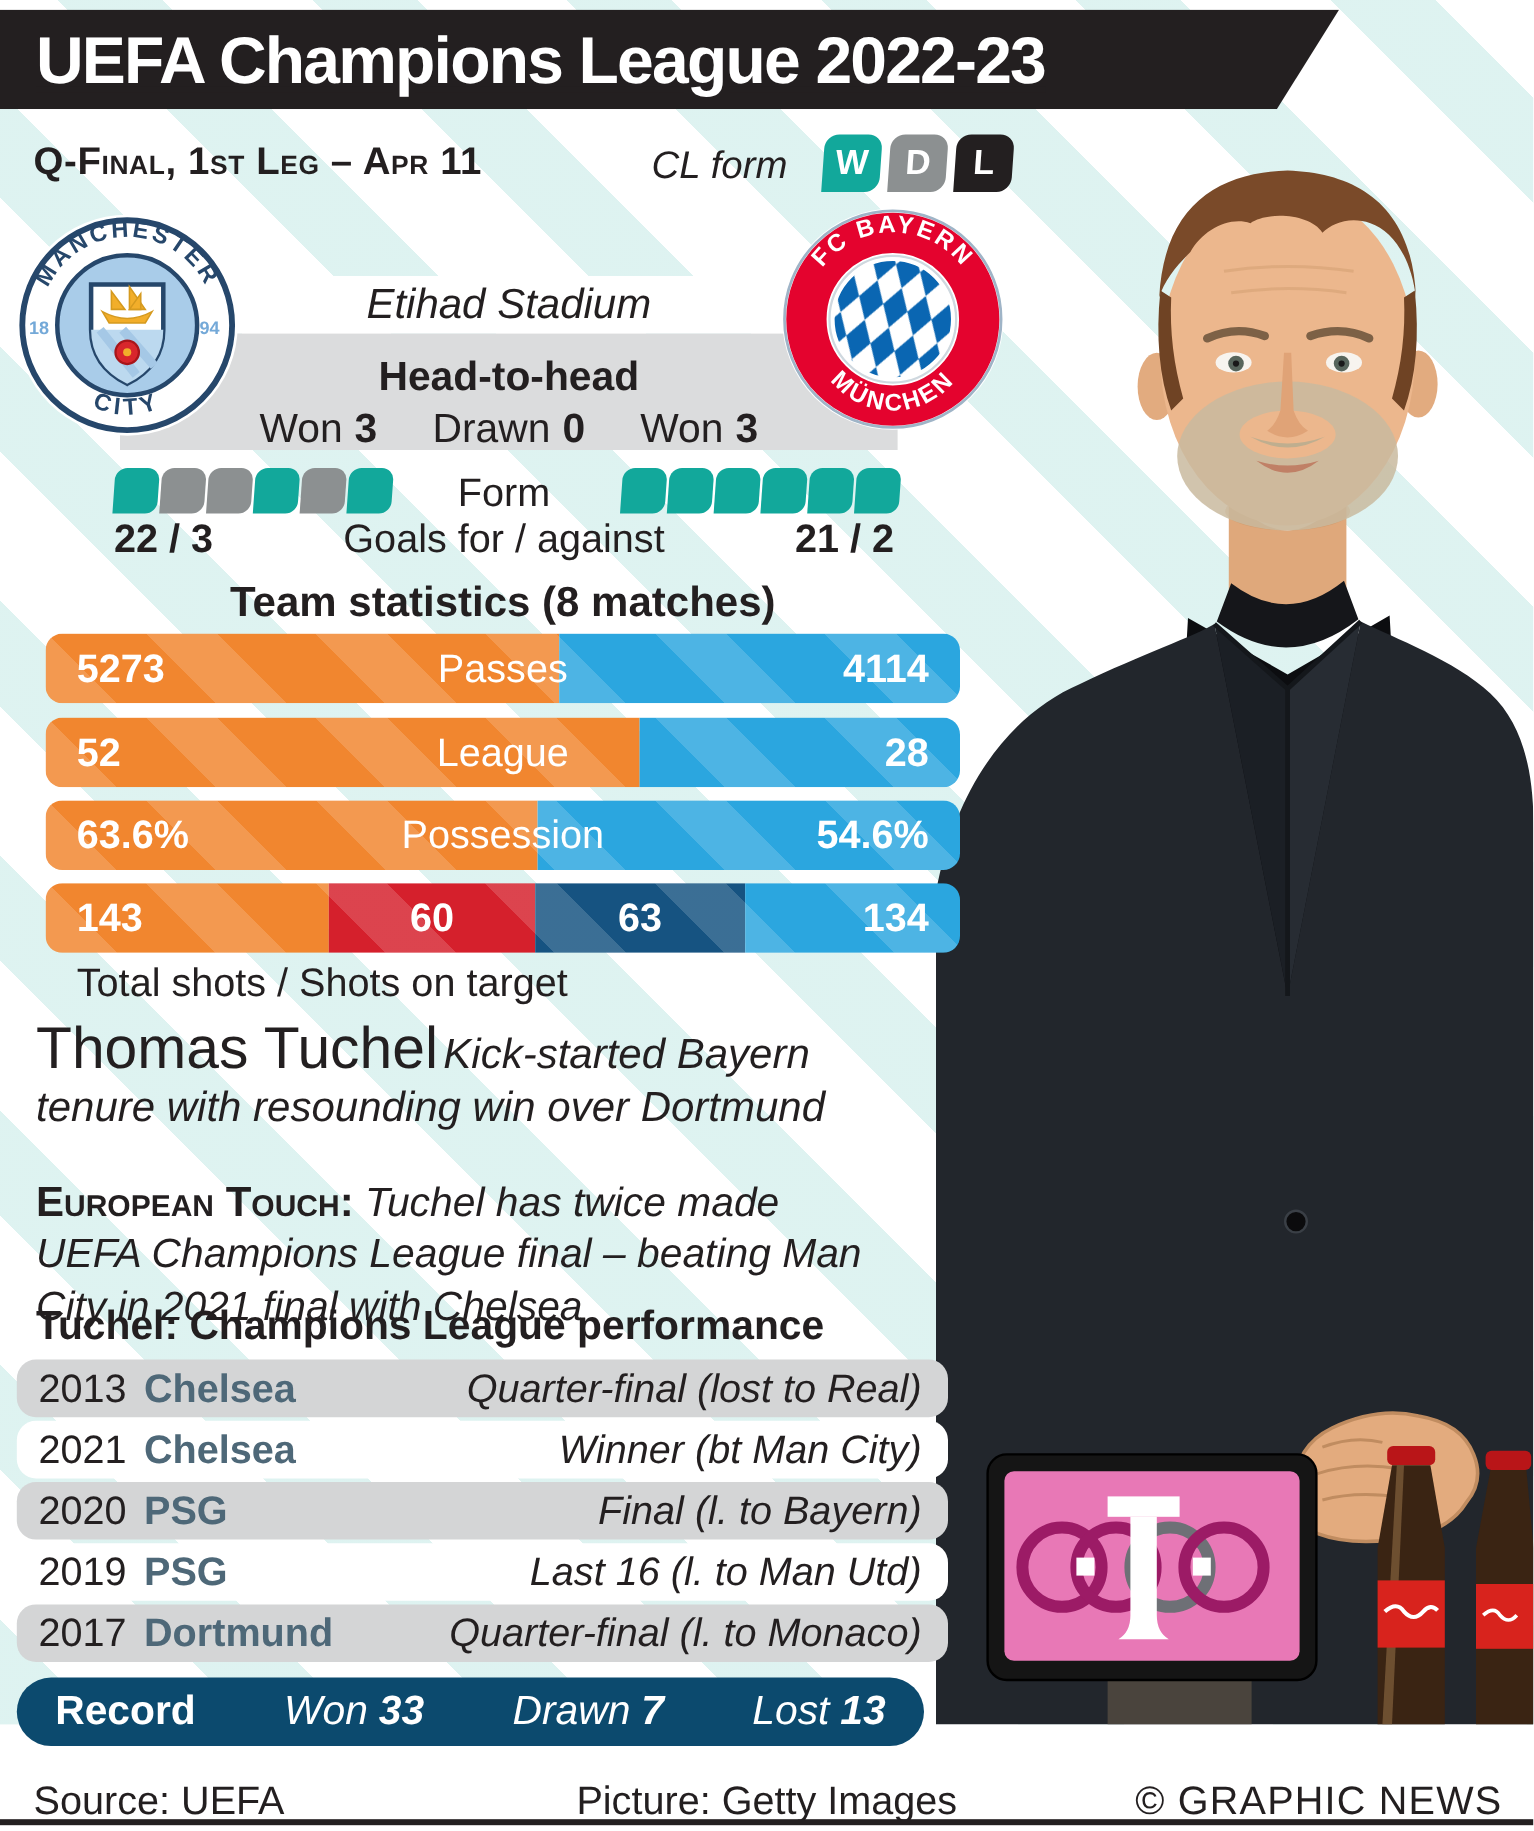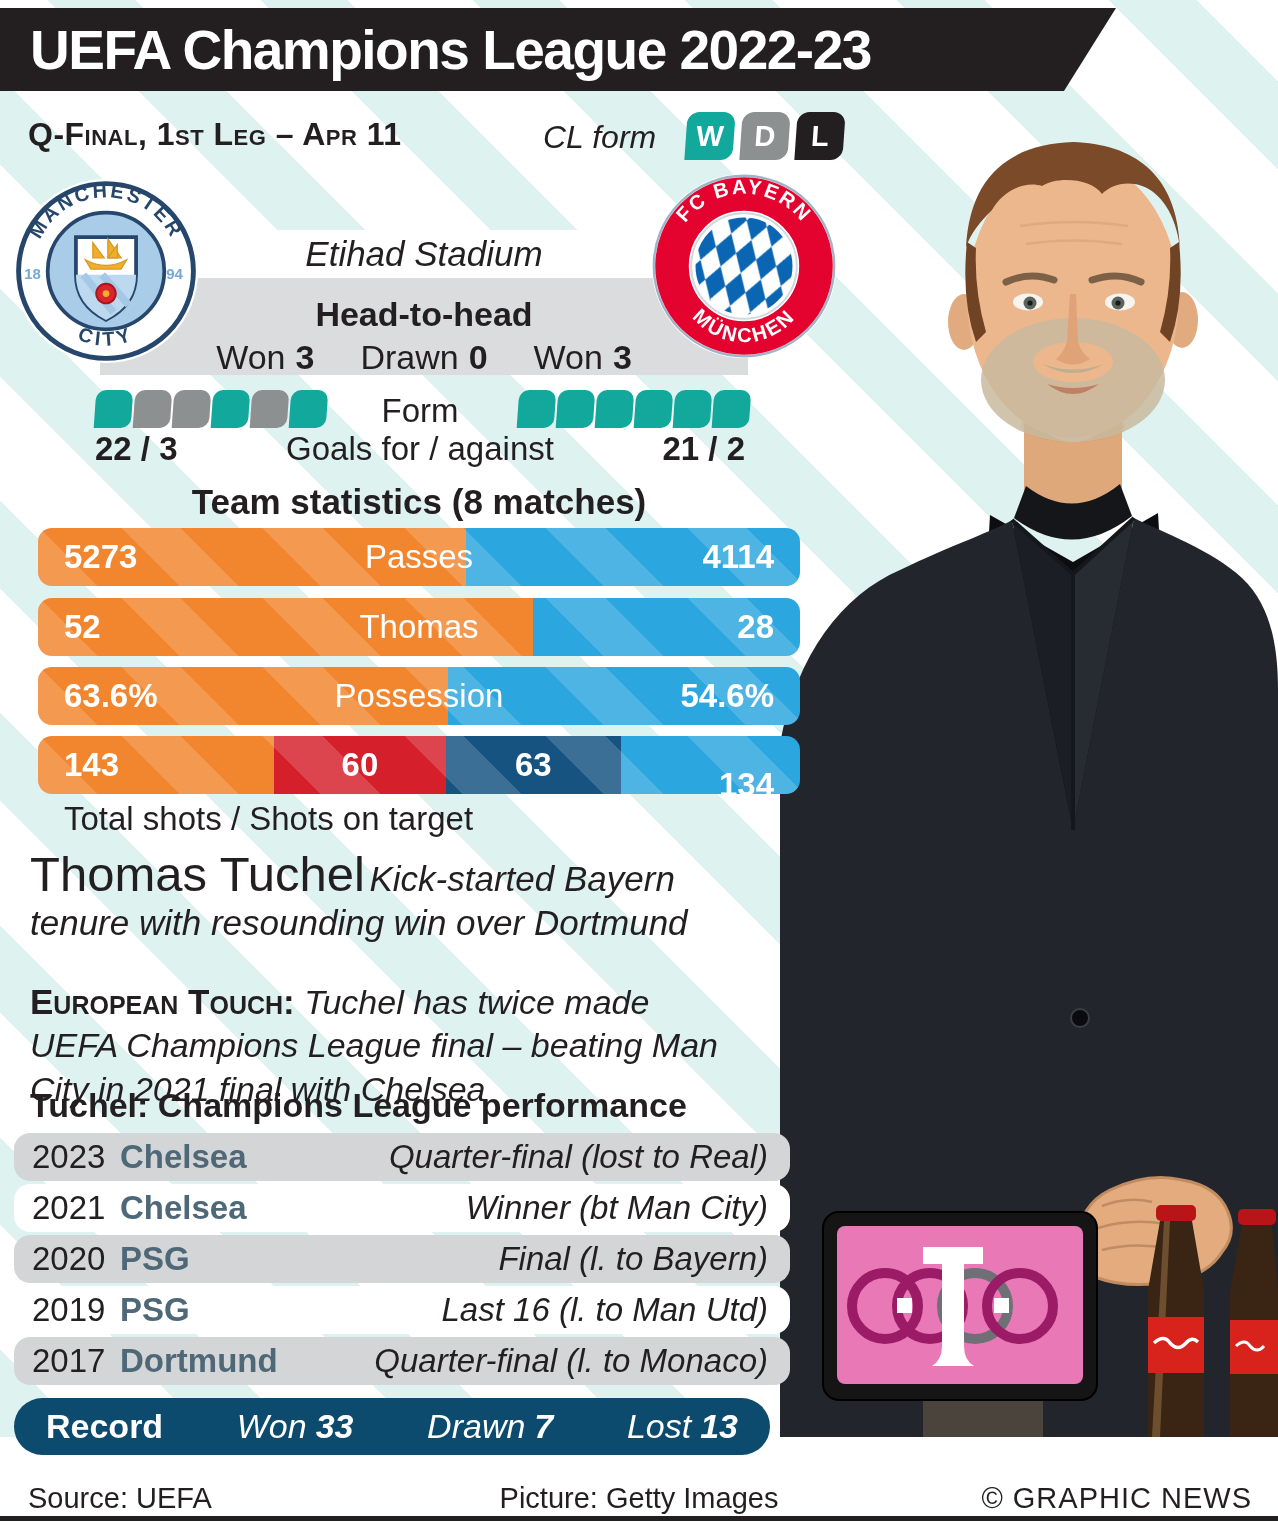--- a/index.html
+++ b/index.html
@@ -54,21 +54,21 @@
   .trow .year{padding-left:18px;width:88px;}
   .trow .club{font-weight:bold;width:172px;}
   .trow .res{flex:1;text-align:right;padding-right:22px;font-style:italic;}
   
   .record{left:14px;top:1398px;width:756px;height:57px;border-radius:29px;color:#fff;
     display:flex;align-items:center;justify-content:space-between;font-size:34px;box-sizing:border-box;padding:0 32px;}
   .record .lb{font-weight:bold;}
   .record .it{font-style:italic;}
   .record .it b{margin-left:9px;}
   
-  .foot{font-size:29px;}
+  .foot{font-size:33px;}
   .rule{left:0;top:1516px;width:1278px;height:5px;background:#231F20;}
   svg text{font-family:"Liberation Sans",sans-serif;}
 </style>
 </head>
 <body>
 
 <div class="canvas">
   <div class="abs stripes"></div>
 
   <svg class="abs" style="left:780px;top:130px;" width="498" height="1307" viewBox="0 0 498 1307">
@@ -256,58 +256,58 @@
     <div class="seg" style="width: 43.8%; background: rgb(43, 166, 223);"></div>
     <div class="txt b" style="left:26px;">5273</div>
     <div class="txt" style="left:0;width:100%;justify-content:center;">Passes</div>
     <div class="txt b" style="right:26px;">4114</div>
   </div>
 
   <div class="abs bar" style="top:598px;">
     <div class="seg" style="width: 65%; background: rgb(241, 134, 47);"></div>
     <div class="seg" style="width: 35%; background: rgb(43, 166, 223);"></div>
     <div class="txt b" style="left:26px;">52</div>
-    <div class="txt" style="left:0;width:100%;justify-content:center;">Thomas</div>
+    <div class="txt" style="left:0;width:100%;justify-content:center;">League</div>
     <div class="txt b" style="right:26px;">28</div>
   </div>
 
   <div class="abs bar" style="top:667px;">
     <div class="seg" style="width: 53.8%; background: rgb(241, 134, 47);"></div>
     <div class="seg" style="width: 46.2%; background: rgb(43, 166, 223);"></div>
     <div class="txt b" style="left:26px;">63.6%</div>
     <div class="txt" style="left:0;width:100%;justify-content:center;">Possession</div>
     <div class="txt b" style="right:26px;">54.6%</div>
   </div>
 
   <div class="abs bar" style="top:736px;">
     <div class="seg" style="width: 31%; background: rgb(241, 134, 47);"></div>
     <div class="seg" style="width: 22.5%; background: rgb(213, 32, 44);"></div>
     <div class="seg" style="width: 23%; background: rgb(22, 83, 129);"></div>
     <div class="seg" style="width: 23.5%; background: rgb(43, 166, 223);"></div>
     <div class="txt b" style="left:26px;">143</div>
     <div class="txt b" style="left:31%;width:22.5%;justify-content:center;">60</div>
     <div class="txt b" style="left:53.5%;width:23%;justify-content:center;">63</div>
-    <div class="txt b" style="right:26px;margin-top:20px;">134</div>
+    <div class="txt b" style="right:26px;">134</div>
   </div>
 
   <div class="abs caption" style="left:64px;top:800px;">Total shots / Shots on target</div>
 
   <div class="abs profile">
     <span class="nm">Thomas Tuchel</span>
     <span class="bl">Kick-started Bayern tenure with resounding win over Dortmund</span>
   </div>
   <div class="abs euro">
     <span class="lead">European Touch:</span>
     <span>Tuchel has twice made UEFA Champions League final – beating Man City in 2021 final with Chelsea</span>
   </div>
 
   <div class="abs perfh">Tuchel: Champions League performance</div>
 
   <div class="abs trow" style="top: 1133px; background: rgb(212, 213, 214);">
-    <span class="year">2023</span>
+    <span class="year">2013</span>
     <span class="club" style="color: rgb(78, 104, 120);">Chelsea</span>
     <span class="res">Quarter-final (lost to Real)</span>
   </div>
   <div class="abs trow" style="top:1184px;background:#fff;">
     <span class="year">2021</span>
     <span class="club" style="color: rgb(78, 104, 120);">Chelsea</span>
     <span class="res">Winner (bt Man City)</span>
   </div>
   <div class="abs trow" style="top: 1235px; background: rgb(212, 213, 214);">
     <span class="year">2020</span>

